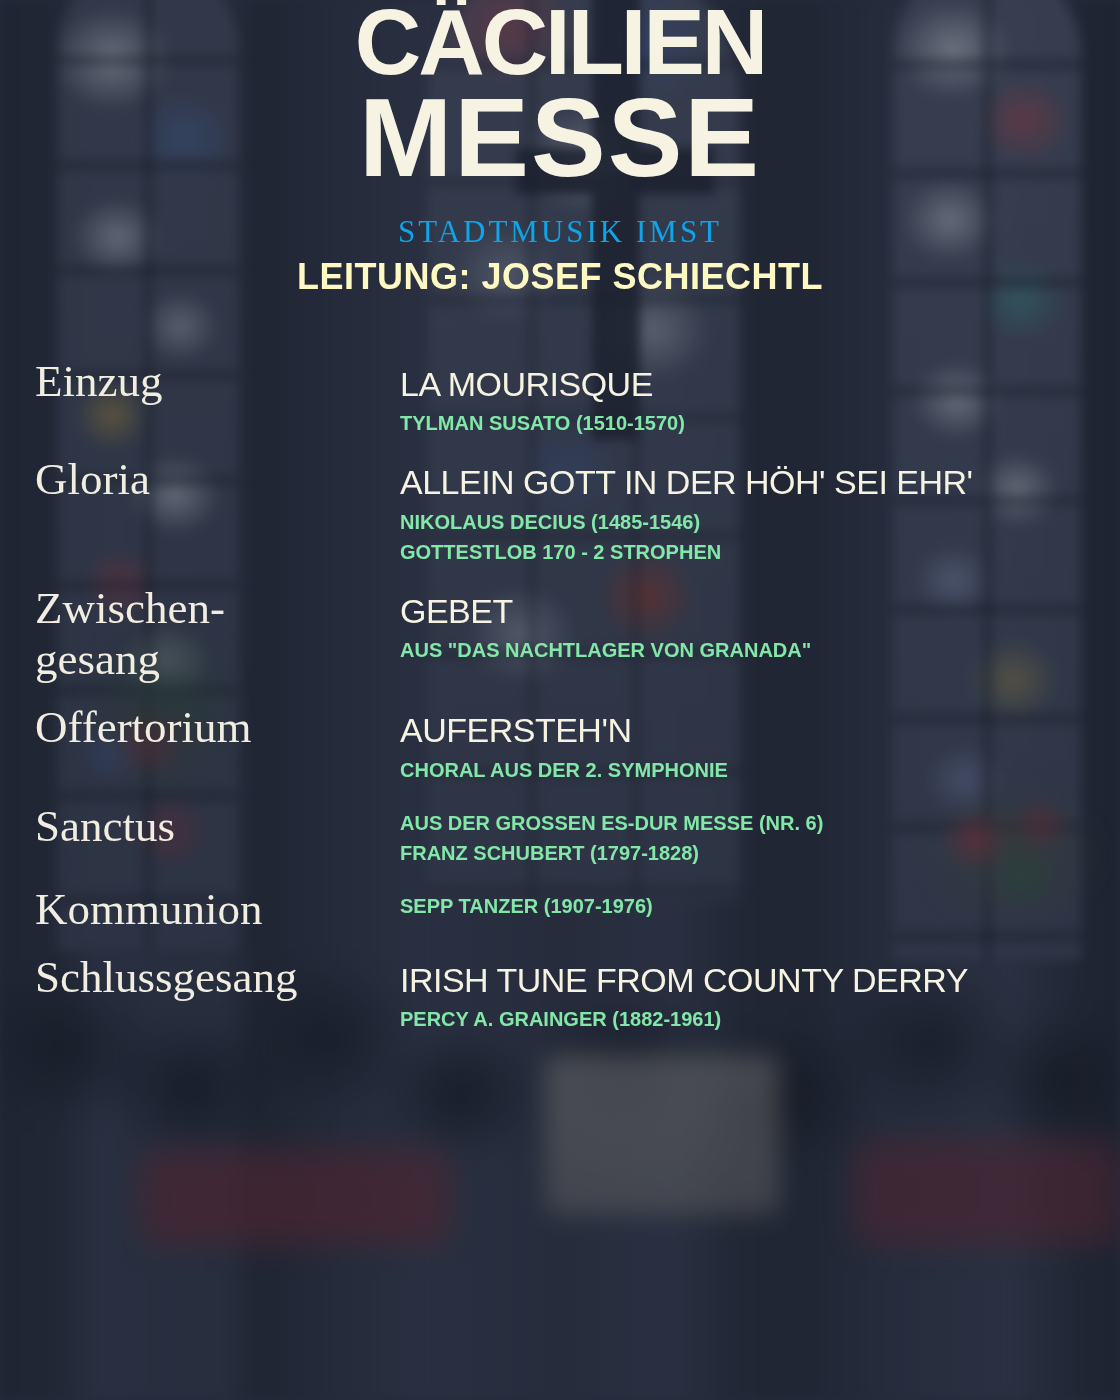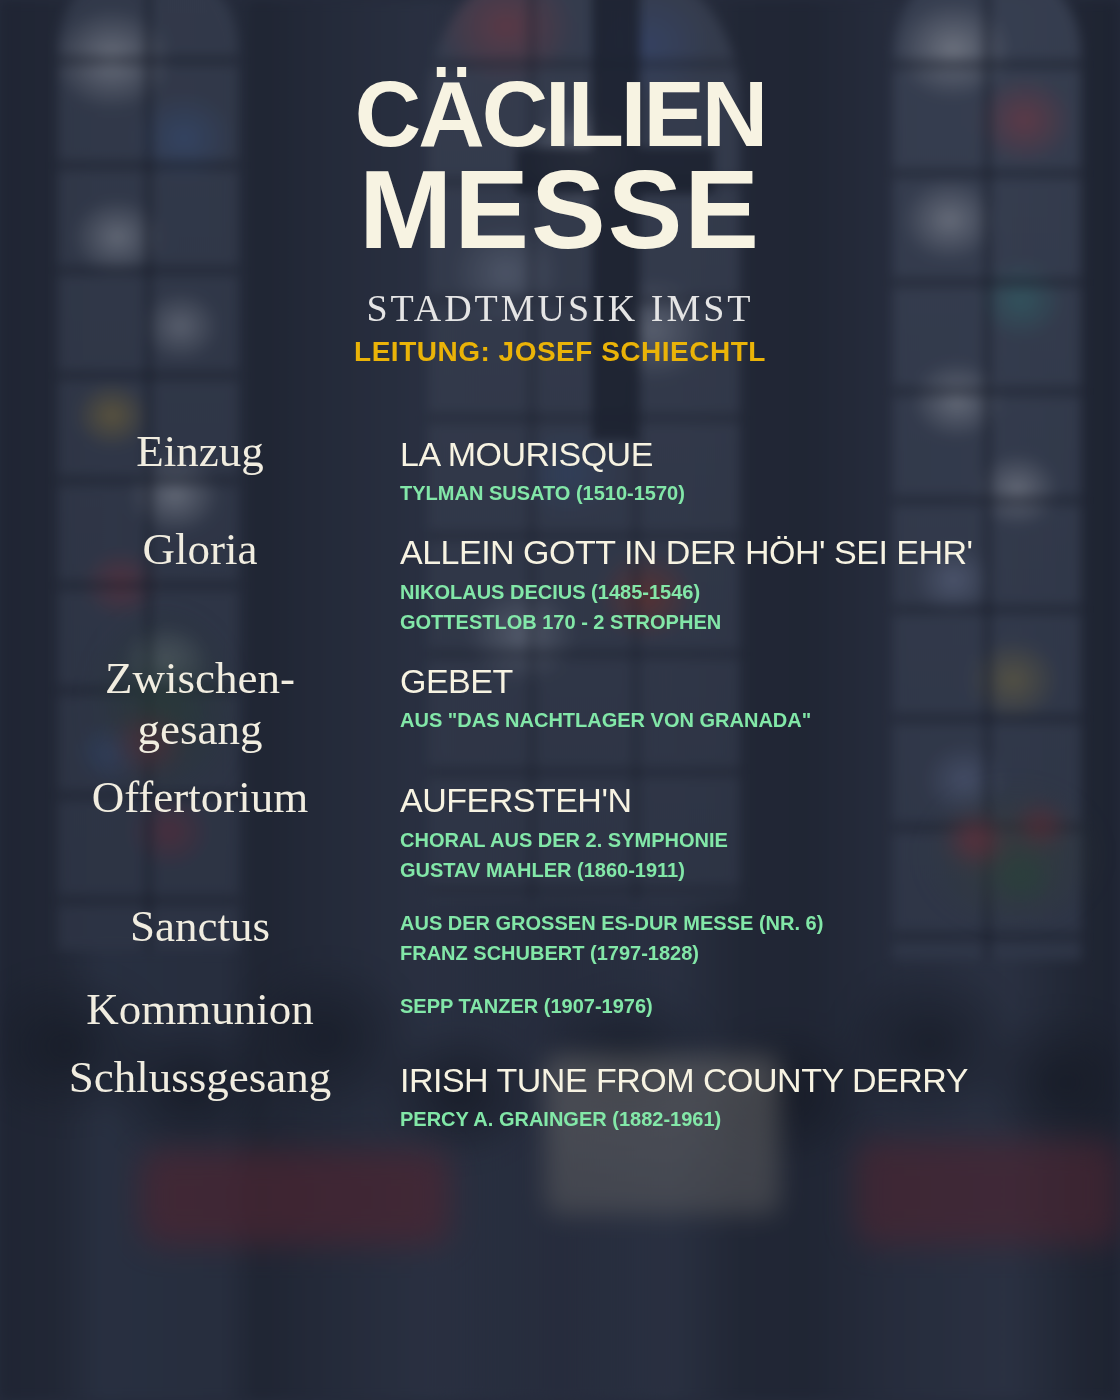--- a/index.html
+++ b/index.html
@@ -115,42 +115,42 @@
     background:#6f2732; opacity:.65; filter:blur(15px);
   }
   .carpet-right {
     left:855px; top:1140px; width:265px; height:105px; border-radius:20px;
     background:#6f2732; opacity:.6; filter:blur(15px);
   }
   .overlay { inset:0; background:rgba(27,32,47,.40); }
 
   
   .content-layer { position:relative; z-index:2; color:#f5f1e1; }
-  .header { text-align:center; padding-top:72px; }
+  .header { text-align:center; }
   .title-line1 {
     font-size:92px; font-weight:bold; letter-spacing:-3px; line-height:.93;
     color:#f7f3e2;
   }
   .title-line2 {
     font-size:112px; font-weight:bold; letter-spacing:2px; line-height:.93;
     color:#f7f3e2;
   }
   .subtitle {
     font-family:"Liberation Serif", serif;
-    font-size:38px; letter-spacing:3px; margin-top:24px; color:#e5e5e5;
+    font-size:31px; letter-spacing:3px; margin-top:24px; color:#0ea5e9;
   }
   .conductor {
-    font-size:28px; font-weight:bold; letter-spacing:.5px; margin-top:6px;
-    color:#eab308;
+    font-size:36px; font-weight:bold; letter-spacing:.5px; margin-top:6px;
+    color:#fef9c3;
   }
   .program { margin-top:58px; padding:0 50px 0 35px; }
   .row { display:flex; margin-bottom:16px; }
   .label {
     width:330px; flex-shrink:0; padding-right:35px; box-sizing:content-box;
-    text-align:center; font-family:"Liberation Serif", serif;
+    text-align:left; font-family:"Liberation Serif", serif;
     font-size:45px; line-height:1.15; white-space:pre-line; color:#f1ede0;
   }
   .item { flex:1; padding-top:7px; max-width:650px; }
   .item-title {
     font-size:34px; font-weight:normal; letter-spacing:-.5px; line-height:1.28;
     margin-bottom:2px; color:#f7f3e2;
   }
   .item-line {
     font-size:20px; font-weight:bold; line-height:1.5; color:#86efac; opacity:.96;
   }
@@ -211,21 +211,20 @@
             <div class="item-title">GEBET</div>
             <div class="item-line">AUS "DAS NACHTLAGER VON GRANADA"</div>
           </div>
       </div>
 
       <div class="row">
         <div class="label">Offertorium</div>
         <div class="item">
             <div class="item-title">AUFERSTEH'N</div>
             <div class="item-line">CHORAL AUS DER 2. SYMPHONIE</div>
-            <div class="item-line">GUSTAV MAHLER (1860-1911)</div>
           </div>
       </div>
 
       <div class="row">
         <div class="label">Sanctus</div>
         <div class="item">
             <div class="item-line">AUS DER GROSSEN ES-DUR MESSE (NR. 6)</div>
             <div class="item-line">FRANZ SCHUBERT (1797-1828)</div>
           </div>
       </div>

